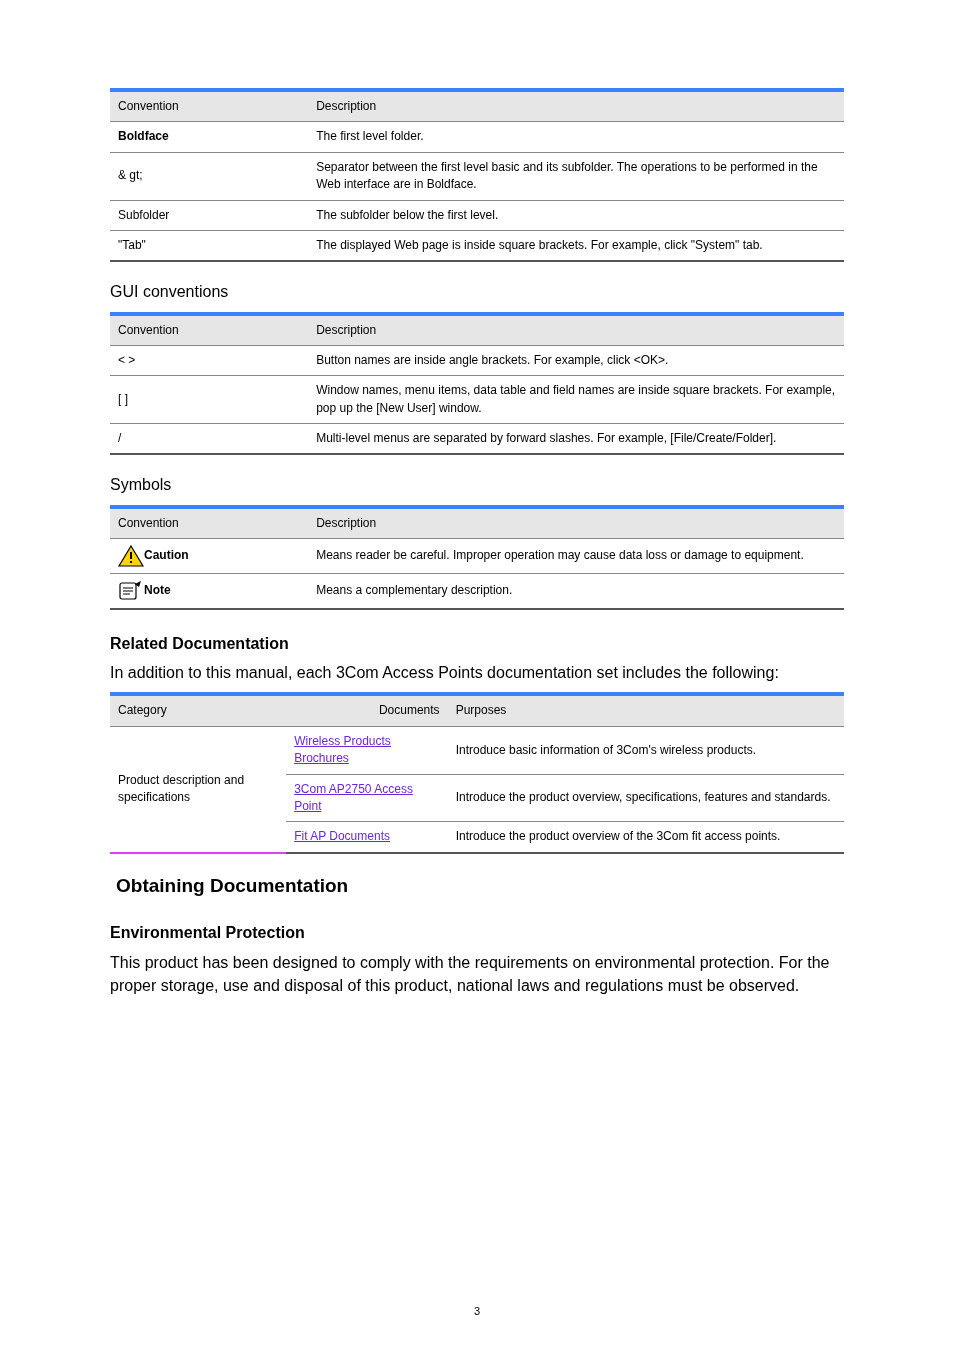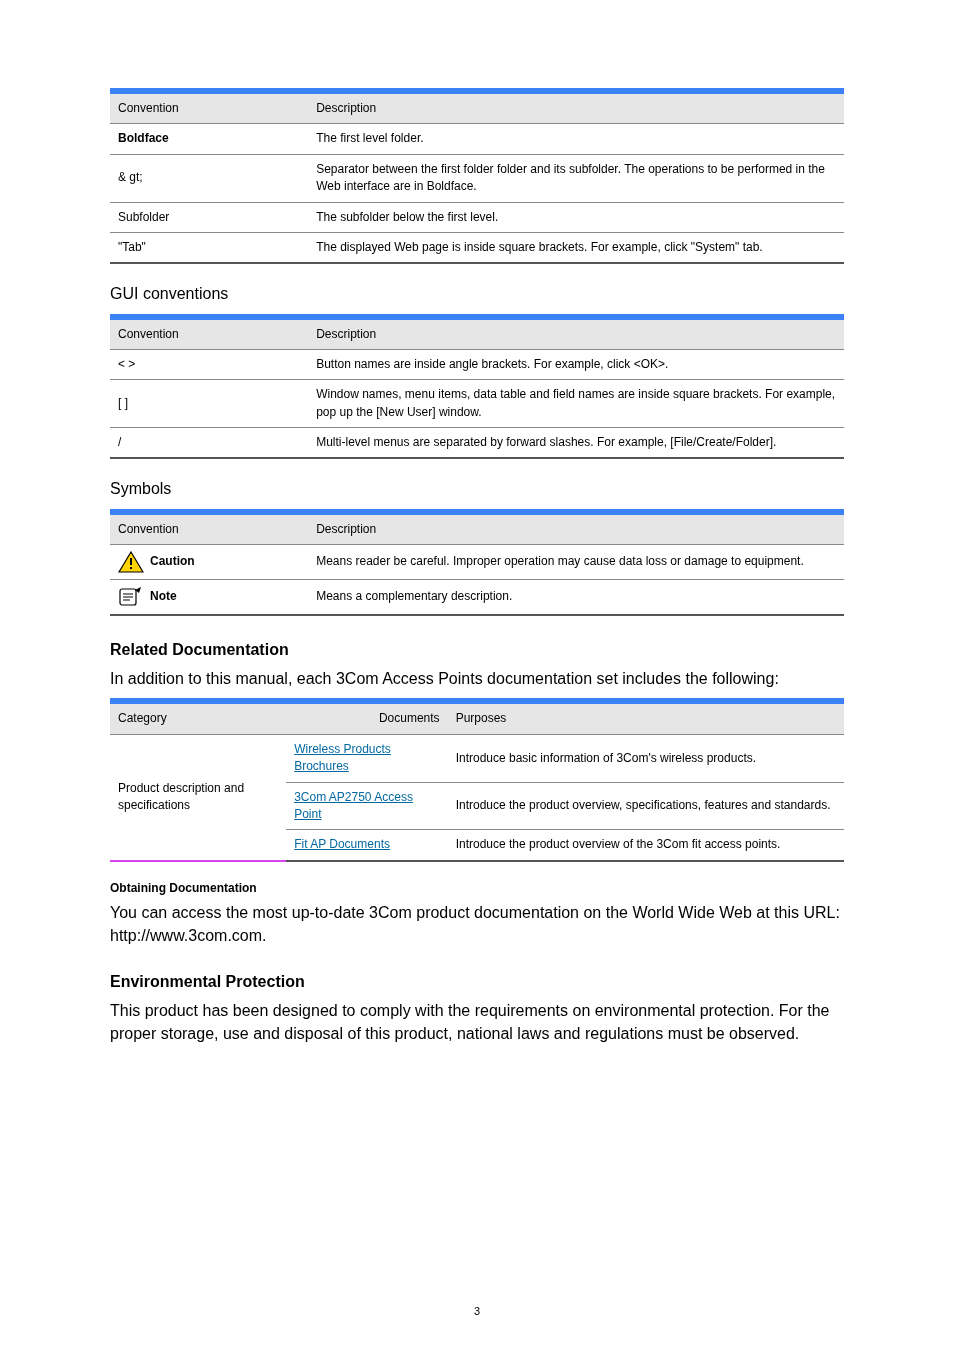--- a/index.html
+++ b/index.html
@@ -43,65 +43,65 @@
   .caption {
     font-size: 16px;
     margin: 18px 0 4px 0;
   }
   .section-h1 {
     font-size: 16px;
     font-weight: bold;
     margin: 22px 0 6px 0;
   }
   .section-h2 {
-    font-size: 12px;
+    font-size: 19px;
     font-weight: bold;
-    margin: 14px 0 4px 0;
+    margin: 14px 0 4px 6px;
   }
   .para {
     font-size: 16px;
     margin: 4px 0 4px 0;
   }
   a.doc-link {
-    color: #0369a1;
+    color: #6d28d9;
     text-decoration: underline;
   }
   .pagenum {
     position: absolute;
     bottom: 30px;
     width: 100%;
     text-align: center;
     left: 0;
     font-size: 11px;
   }
-  .icon-cell { display: flex; align-items: center; gap: 6px; }
+  .icon-cell { display: flex; align-items: center; }
   svg.caution-icon { width: 26px; height: 22px; }
   svg.note-icon { width: 26px; height: 22px; }
   
-  table.doc-table tr:first-child th { border-top: 6px solid #3b82f6; }
+  table.doc-table tr:first-child th { border-top: 4px solid #3b82f6; }
   table.doc-table tr:last-child td { border-bottom: 2px solid #555; }
 </style>
 </head>
 <body>
 
 <div class="page">
 
   <table class="doc-table">
     <tbody>
         <tr>
       <th class="col1">Convention</th>
       <th>Description</th>
     </tr>
     <tr>
       <td><span class="bold">Boldface</span></td>
       <td>The first level folder.</td>
     </tr>
     <tr>
       <td>&amp; gt;</td>
-      <td>Separator between the first folder folder and its subfolder. The operations to be performed in the Web interface are in Boldface.</td>
+      <td>Separator between the first level basic and its subfolder. The operations to be performed in the Web interface are in Boldface.</td>
     </tr>
     <tr>
       <td>Subfolder</td>
       <td>The subfolder below the first level.</td>
     </tr>
     <tr>
       <td>"Tab"</td>
       <td>The displayed Web page is inside square brackets. For example, click "System" tab.</td>
     </tr>
   </tbody>
@@ -189,19 +189,18 @@
       <td>Introduce the product overview, specifications, features and standards.</td>
     </tr>
     <tr>
       <td><a href="#" class="doc-link">Fit AP Documents</a></td>
       <td>Introduce the product overview of the 3Com fit access points.</td>
     </tr>
   </tbody>
     </table>
 
   <div class="section-h2">Obtaining Documentation</div>
-  <div class="para">You can access the most up-to-date 3Com product documentation on the World Wide Web at this URL: http://www.3com.com.</div>
 
   <div class="section-h1">Environmental Protection</div>
   <div class="para">This product has been designed to comply with the requirements on environmental protection. For the proper storage, use and disposal of this product, national laws and regulations must be observed.</div>
 
   <div class="pagenum">3</div>
 </div>
 
 </body></html>

